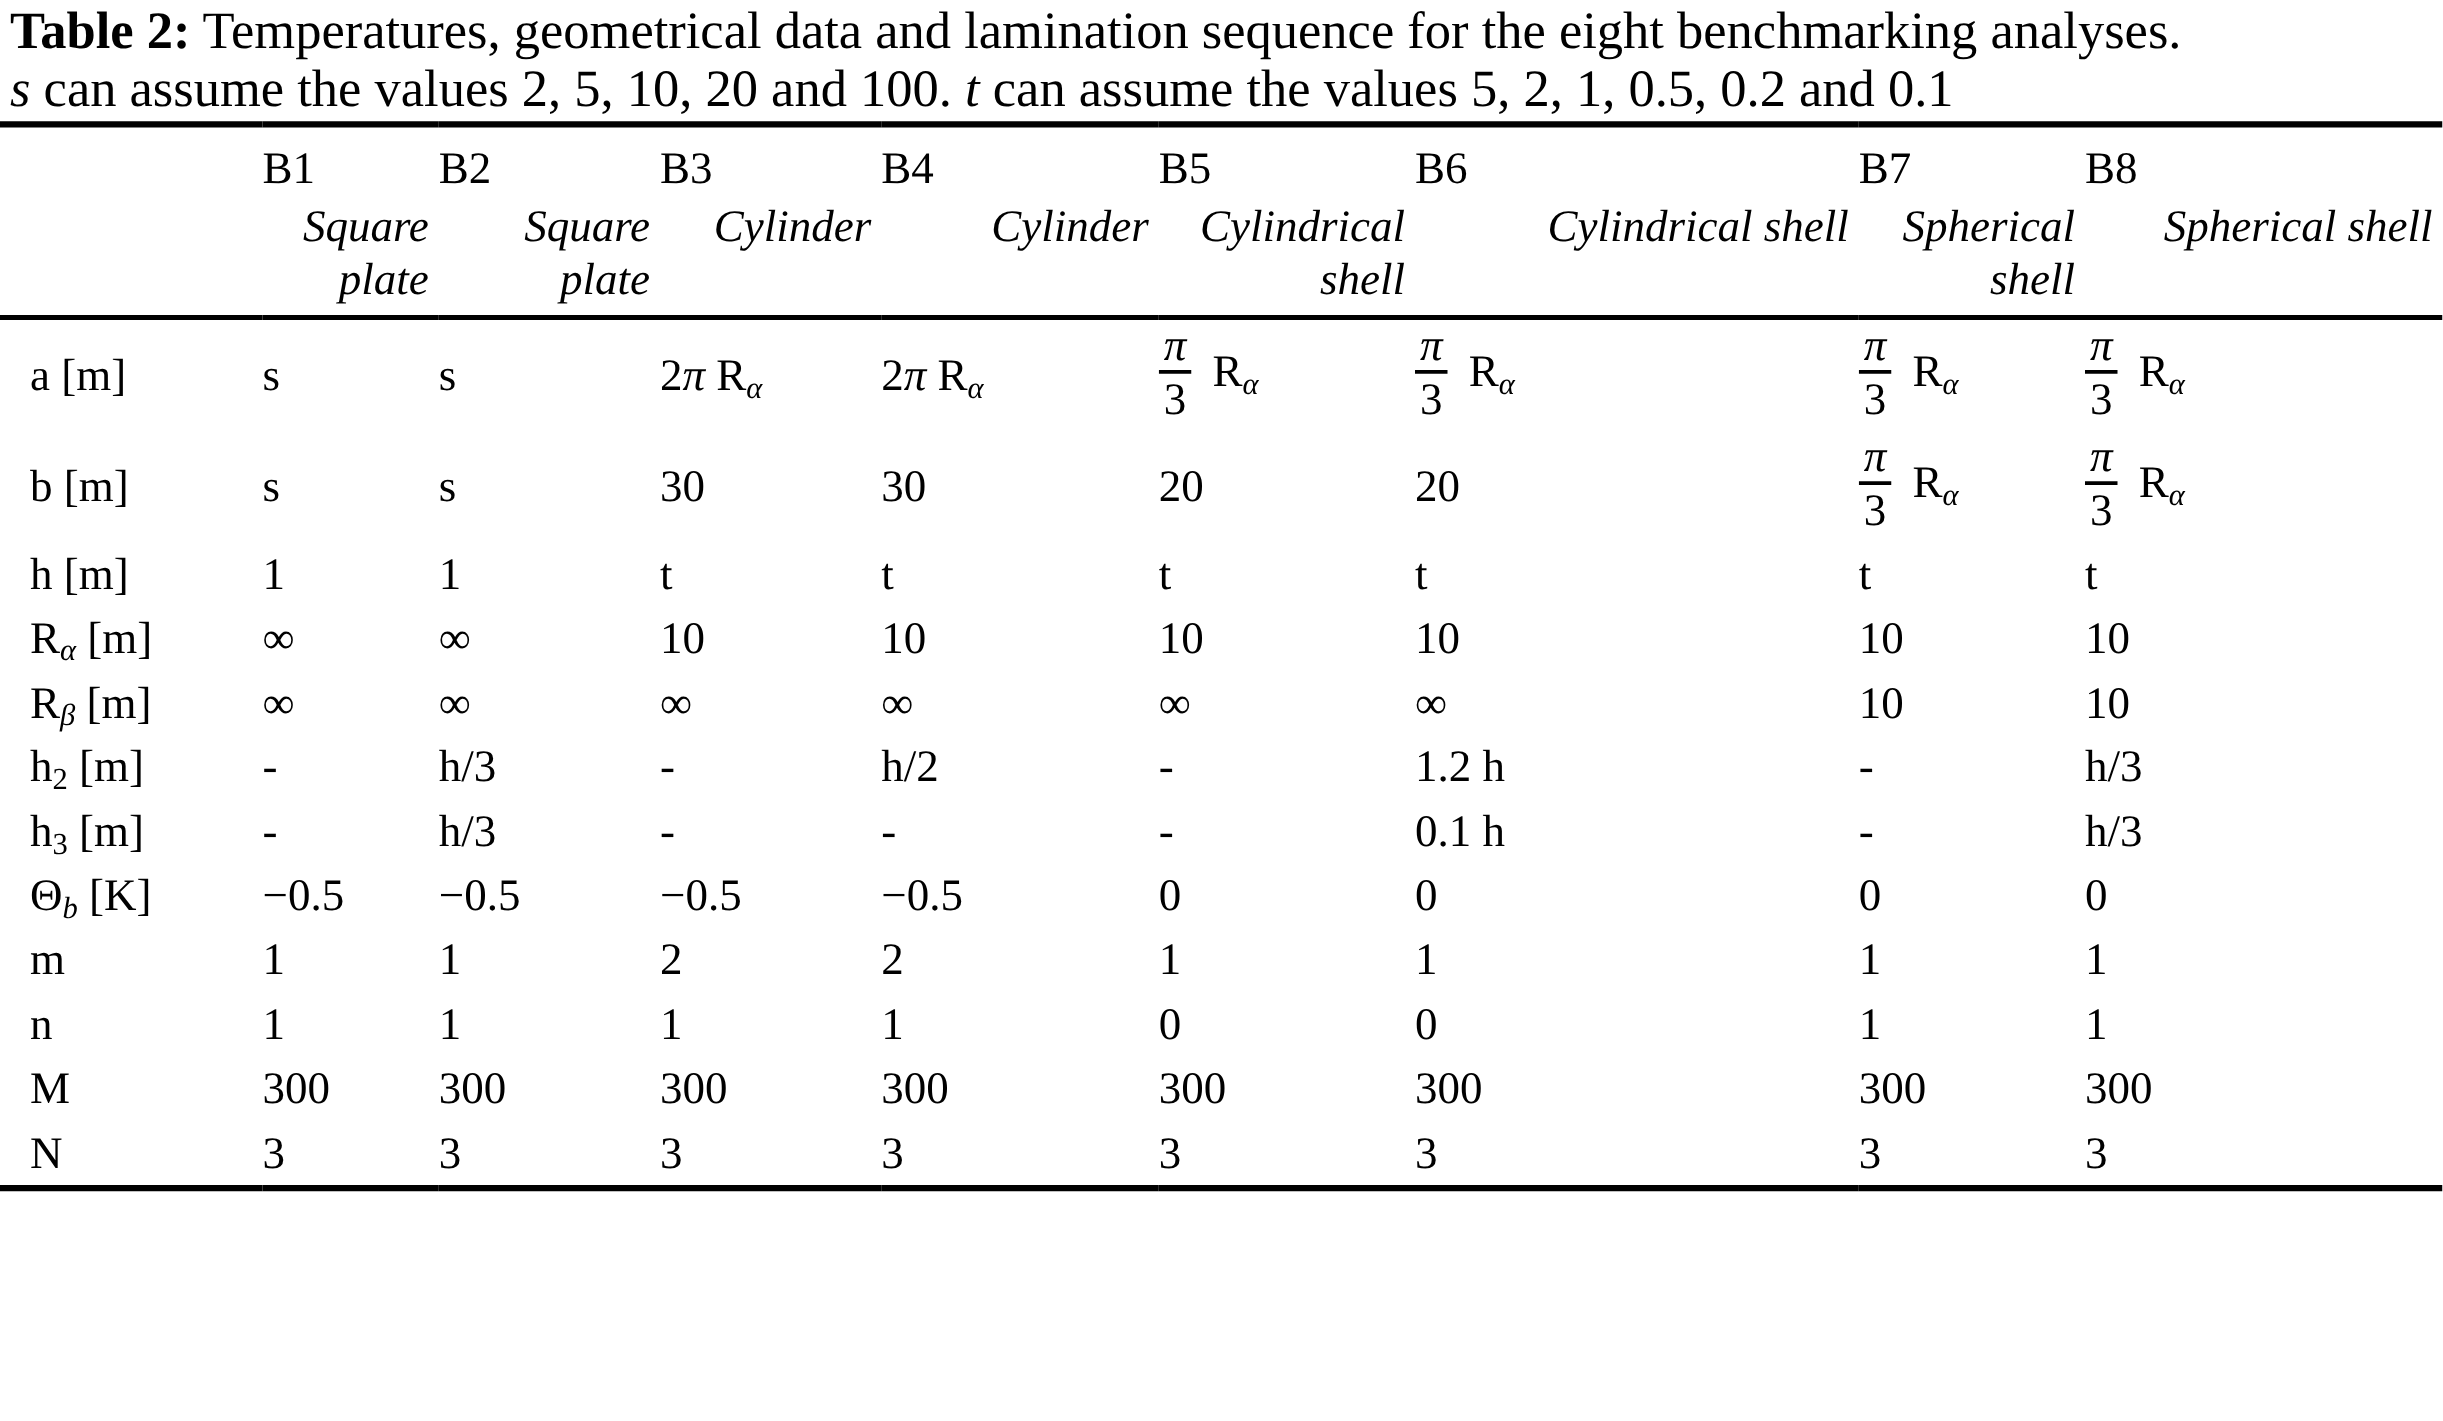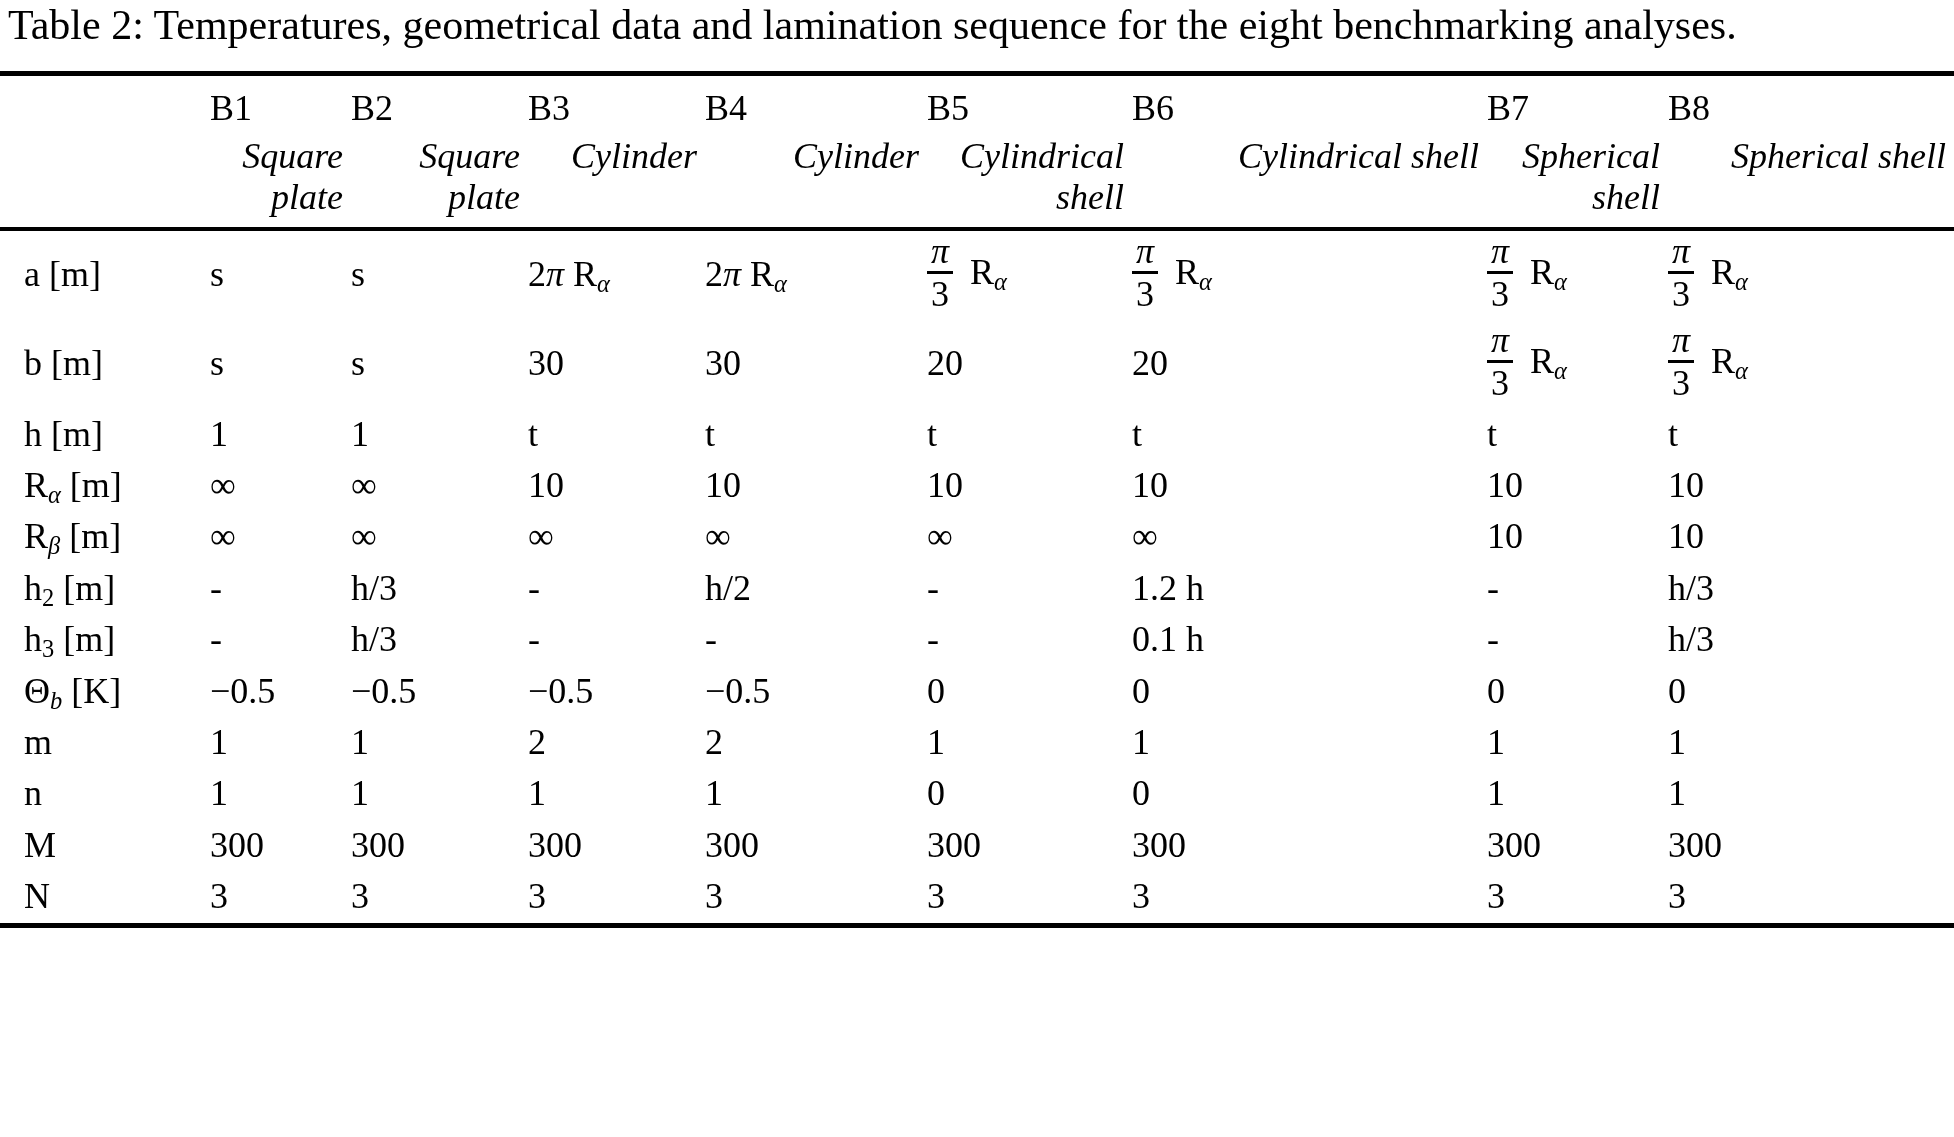--- a/index.html
+++ b/index.html
@@ -14,28 +14,27 @@
     overflow: hidden;
     box-sizing: border-box;
   }
   
   .caption {
     font-size: 42px;
     line-height: 1.13;
     padding: 2px 4px 0 8px;
     letter-spacing: 0px;
   }
-  .caption .cap-label { font-weight: normal; }
+  .caption .cap-label { font-weight: bold; }
   .caption em, .table-wrap em { font-style: italic; }
   
   table {
     border-collapse: collapse;
     table-layout: fixed;
     width: 1954px;
-    margin-top: 22px;
     font-size: 36px;
     border-top: 5px solid #000;
   }
   col.c0 { width: 210px; }
   col.c1 { width: 141px; }
   col.c2 { width: 177px; }
   col.c3 { width: 177px; }
   col.c4 { width: 222px; }
   col.c5 { width: 205px; }
   col.c6 { width: 355px; }
@@ -73,20 +72,21 @@
   .frac .fnum { border-bottom: 3px solid #000; padding: 0 4px 2px; line-height: 1.0; }
   .frac .fden { padding-top: 2px; line-height: 1.0; }
 </style>
 </head>
 <body>
 
 <div class="page">
 
   <div class="caption">
     <div><span class="cap-label">Table 2:</span><span> Temperatures, geometrical data and lamination sequence for the eight benchmarking analyses.</span></div>
+    <div><em>s</em> can assume the values 2, 5, 10, 20 and 100. <em>t</em> can assume the values 5, 2, 1, 0.5, 0.2 and 0.1</div>
   </div>
 
   <div class="table-wrap">
     <table>
       <colgroup>
         <col class="c0">
           <col class="c1">
           <col class="c2">
           <col class="c3">
           <col class="c4">

